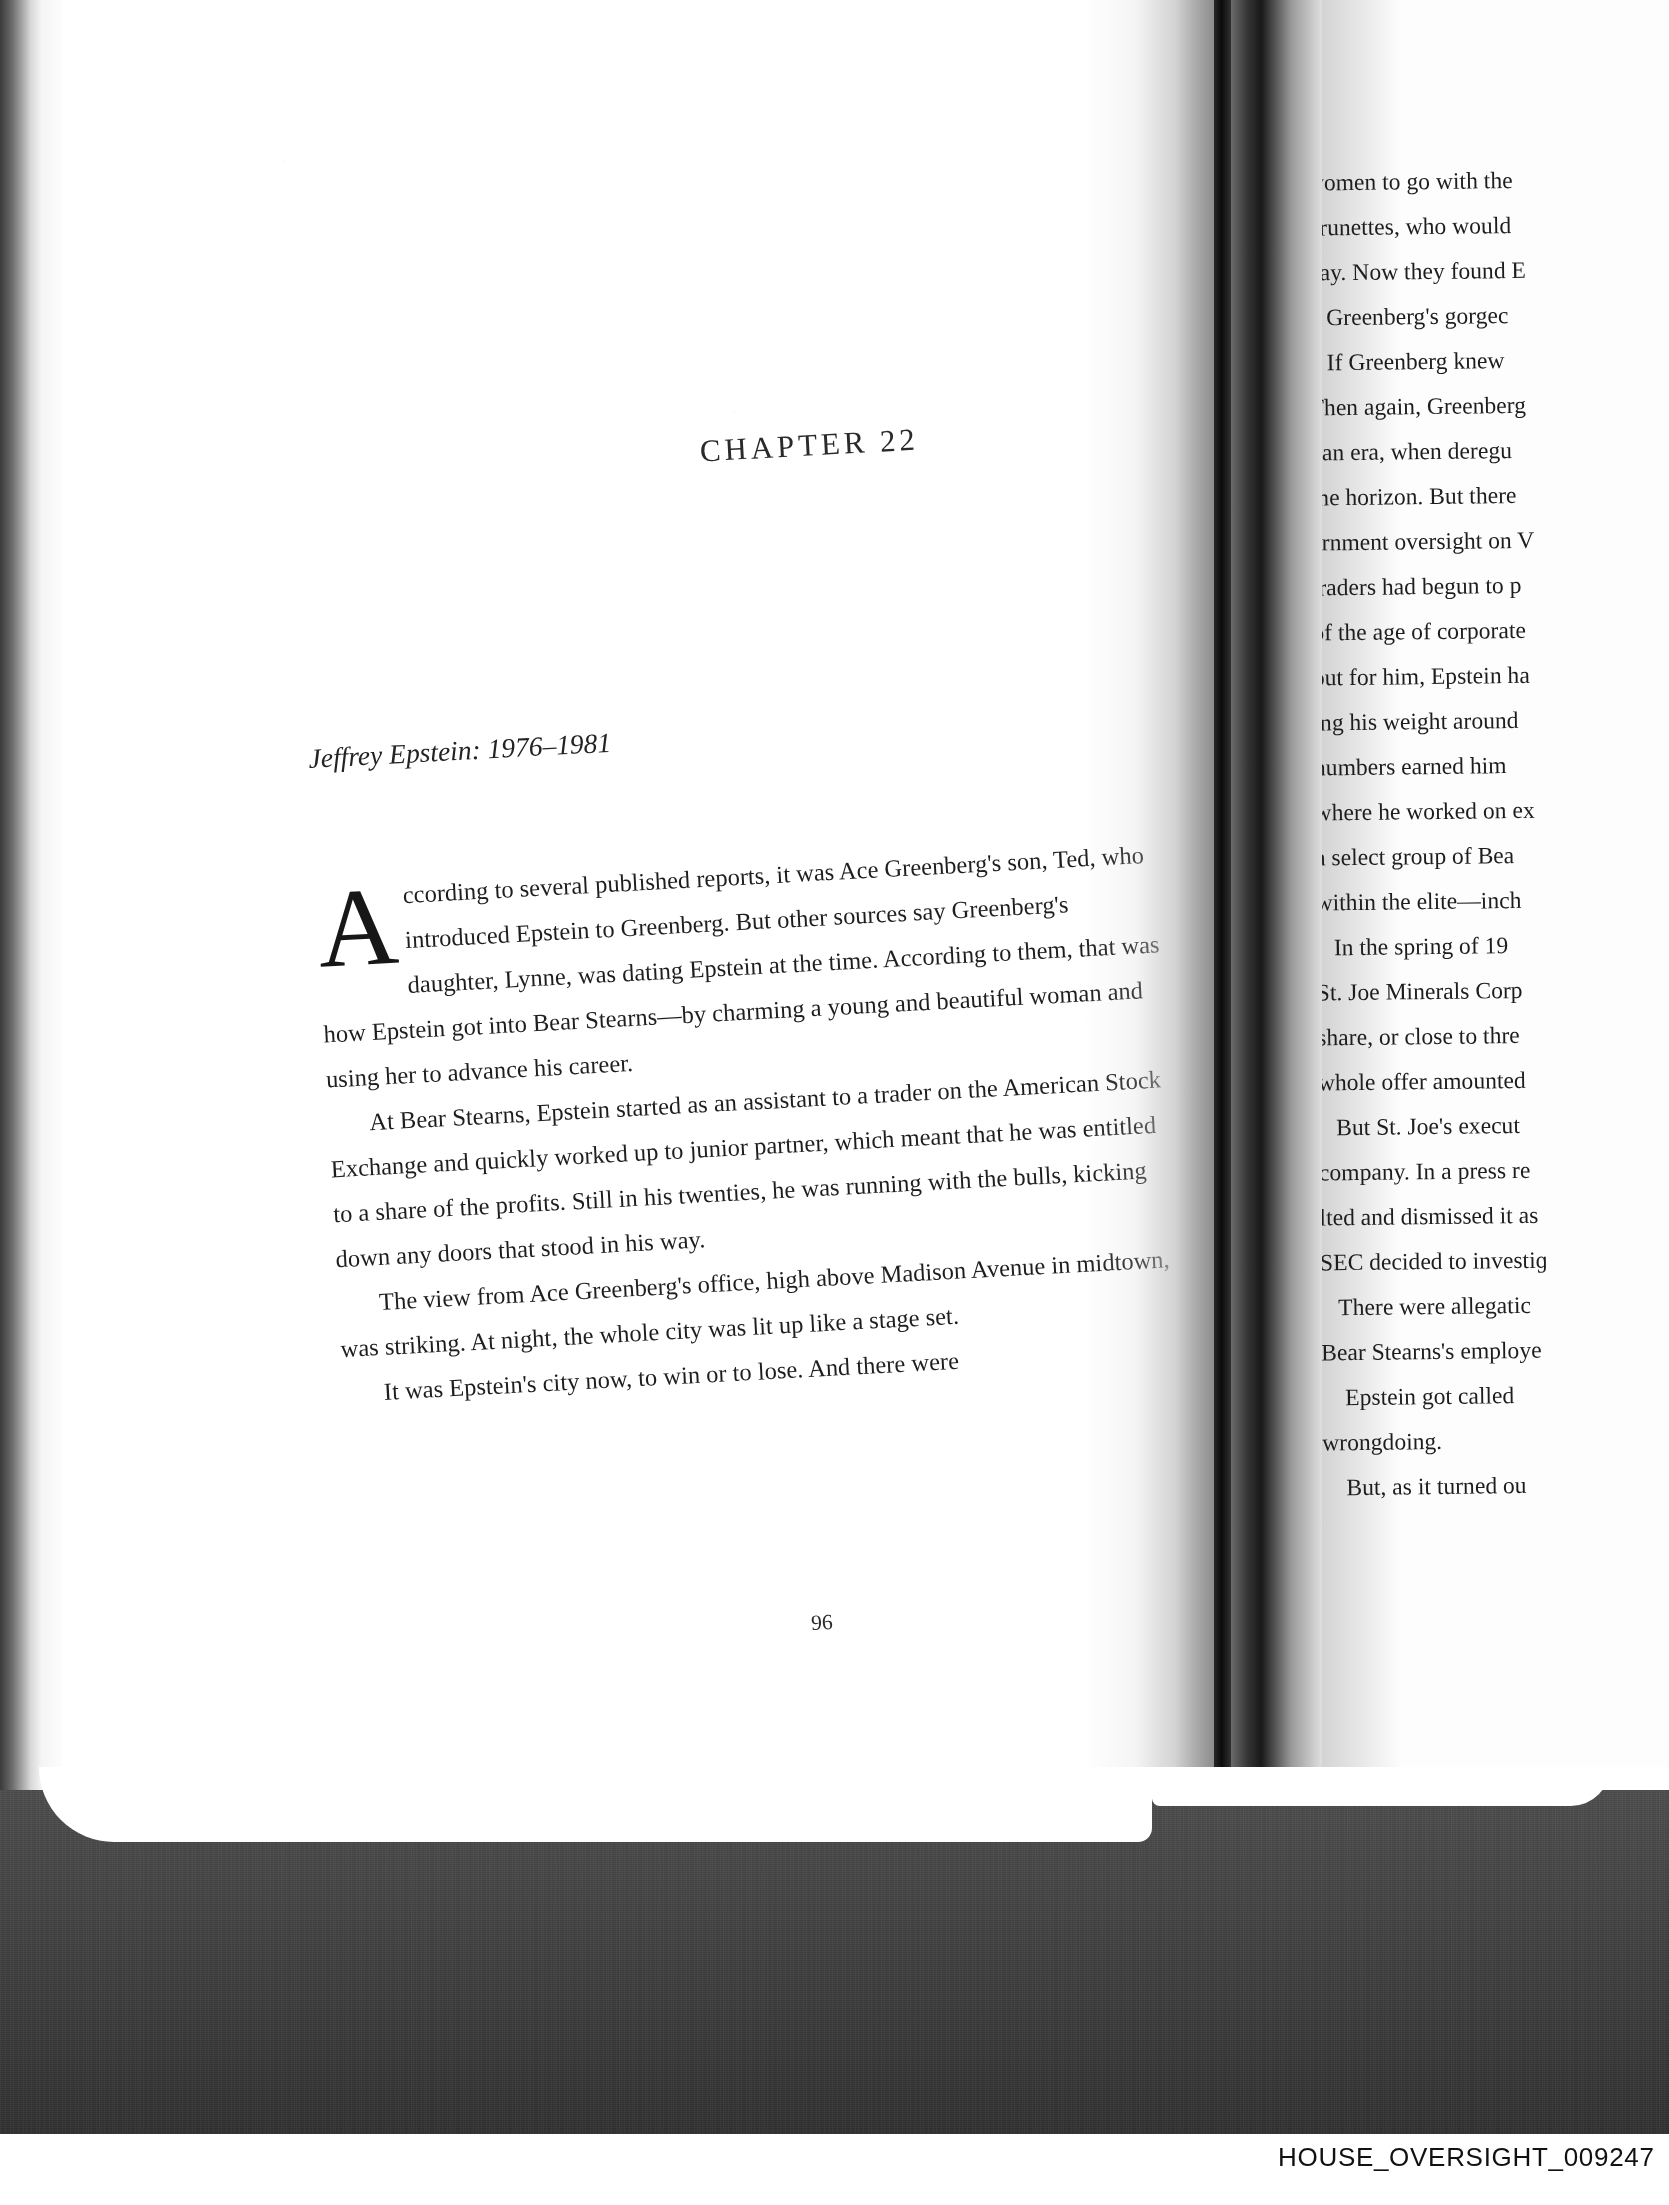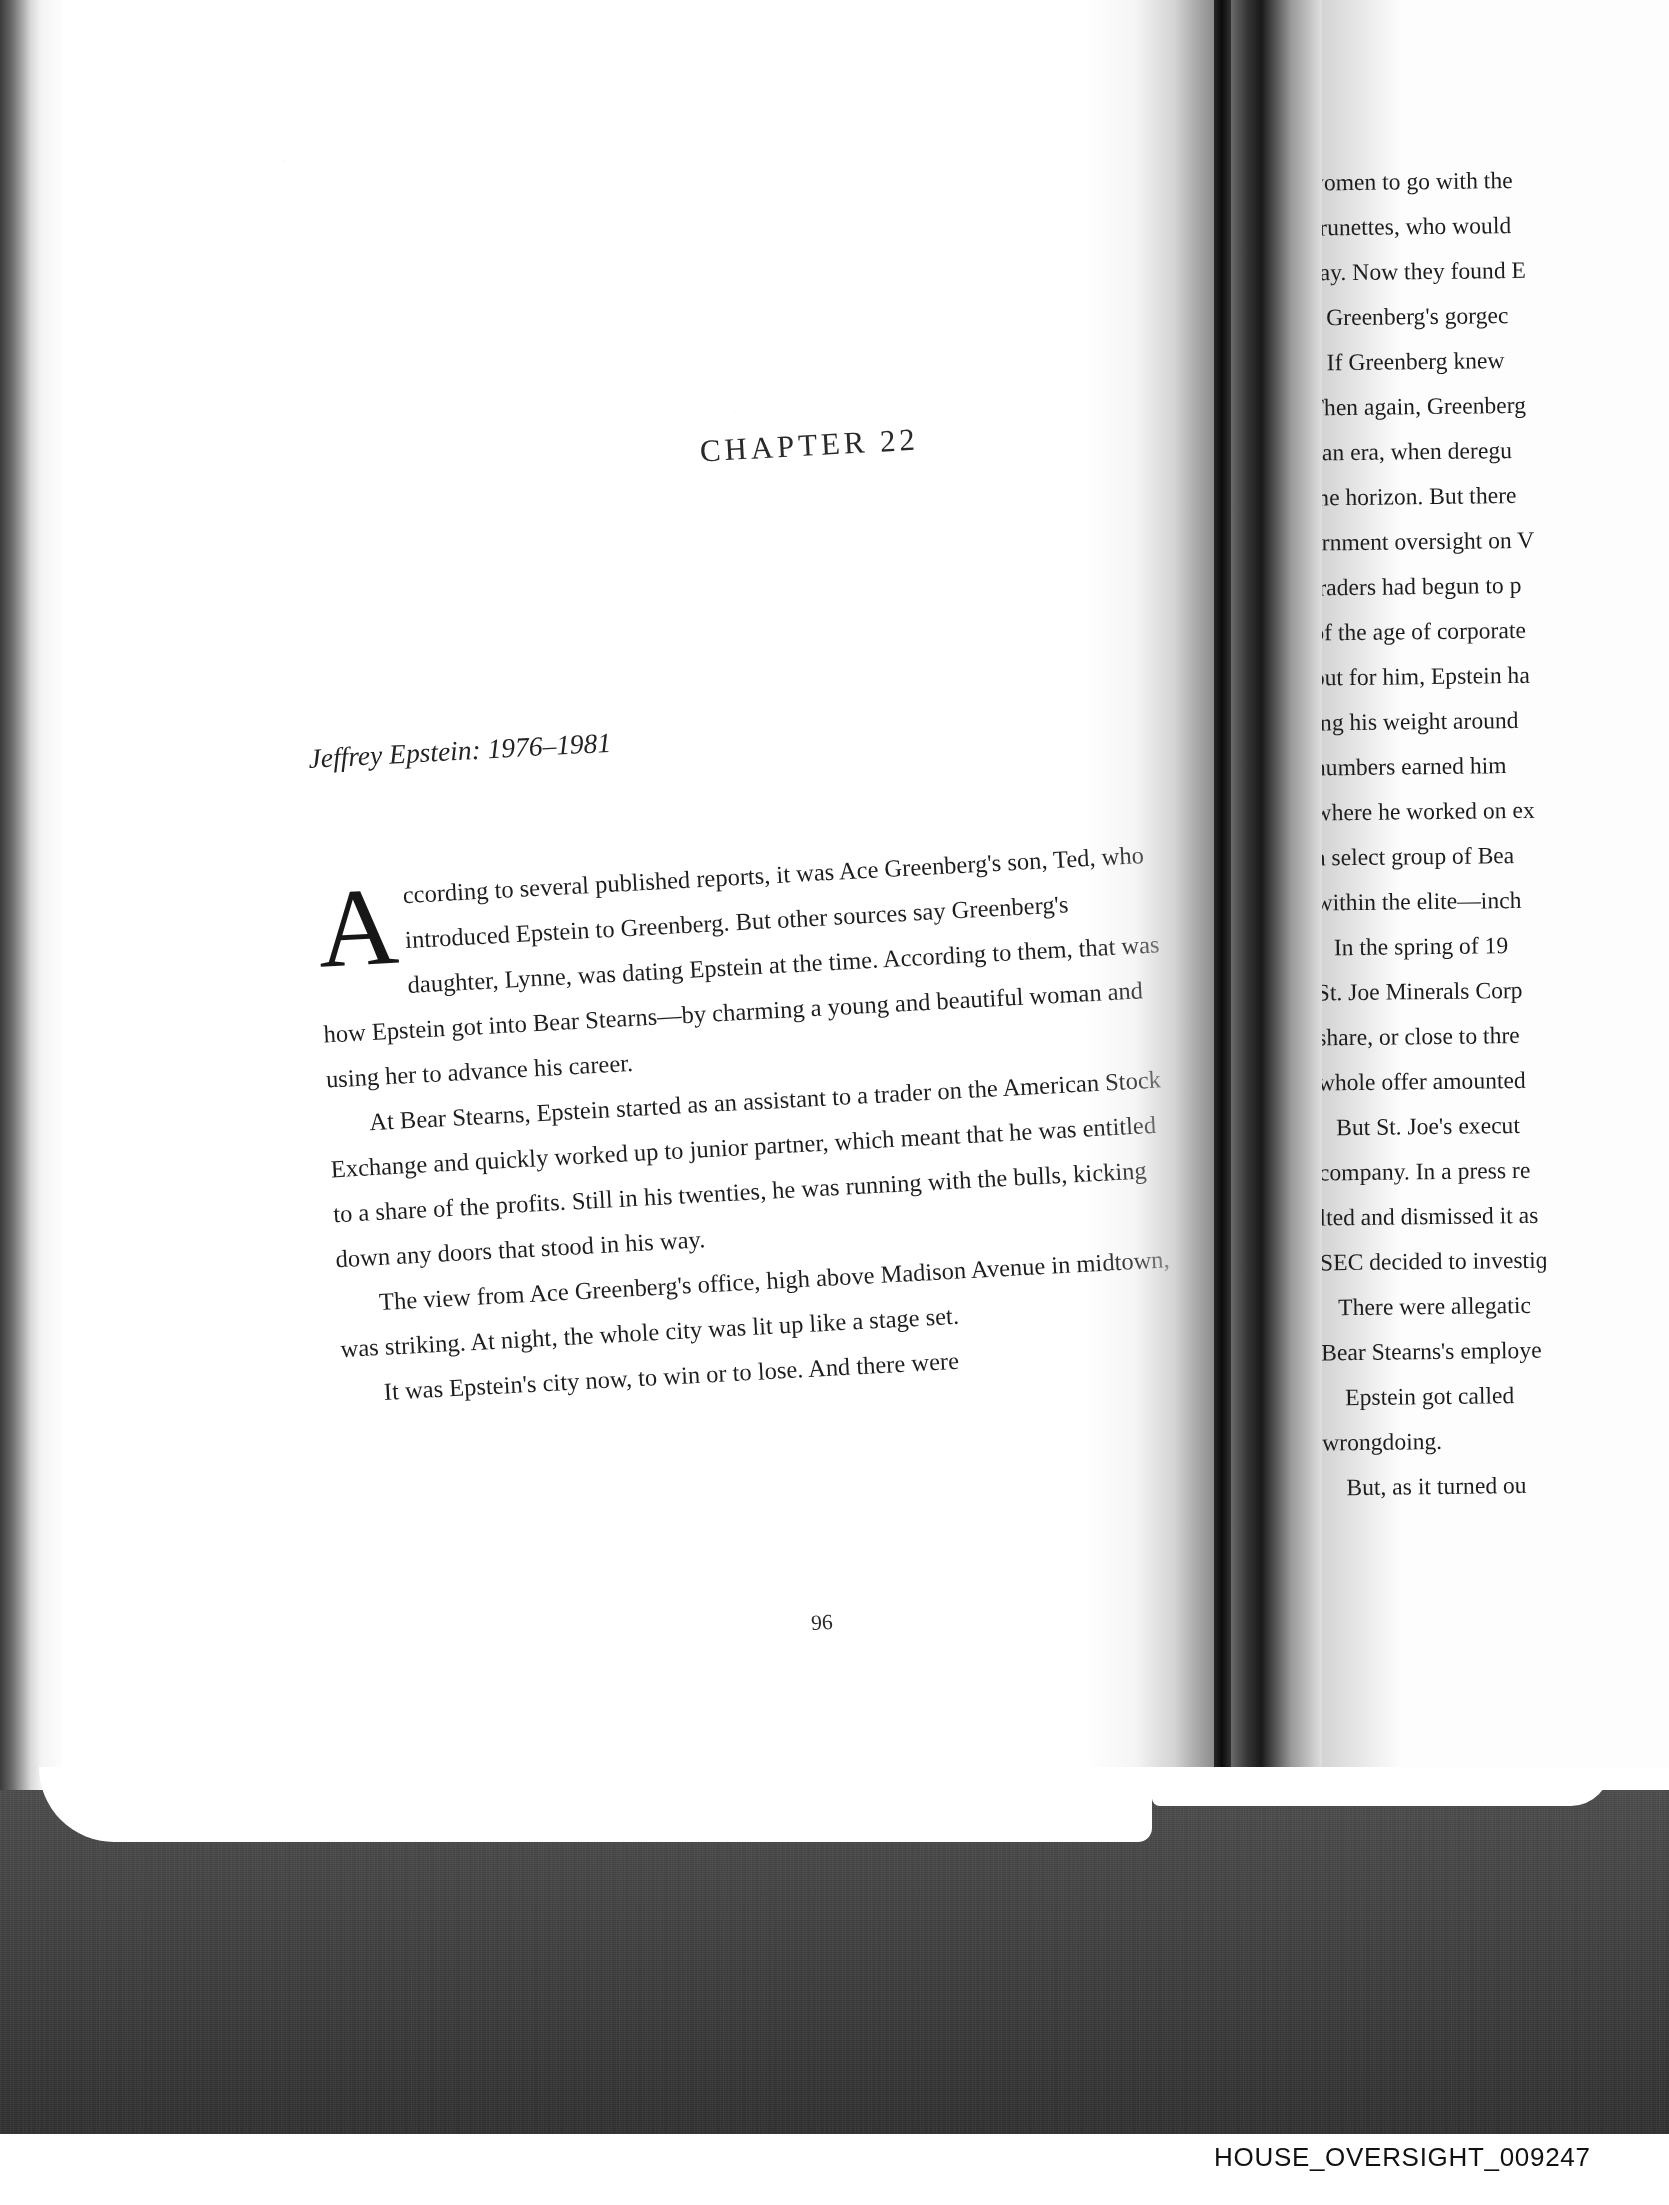--- a/index.html
+++ b/index.html
@@ -257,21 +257,21 @@
     top: 0;
     width: 131px;
     height: 1807px;
     background: linear-gradient(to right, rgba(255,255,255,0) 0%, rgba(205,205,205,0.35) 70%, rgba(150,150,150,0.55) 100%);
     pointer-events: none;
   }
 
   
   #footer-label {
     position: absolute;
-    left: 1214px;
+    left: 1278px;
     top: 2142px;
     font-family: "Liberation Sans", sans-serif;
     font-size: 26px;
     letter-spacing: 0.7px;
     color: #111111;
     white-space: nowrap;
   }
 
   
   #speckle {

